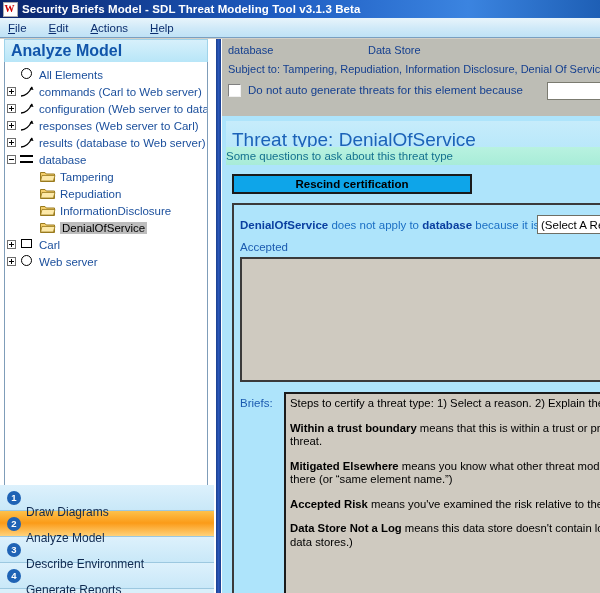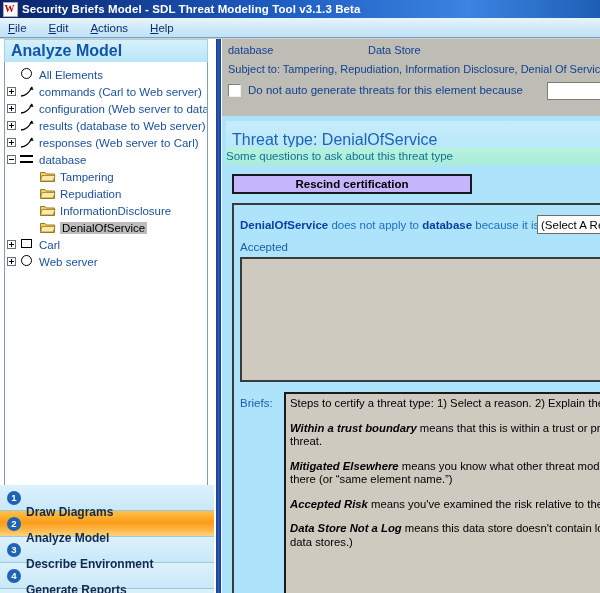--- a/index.html
+++ b/index.html
@@ -145,21 +145,21 @@
   }
   .navitem.active{
     background:linear-gradient(to bottom,#fdc14b 0%,#fb9b18 48%,#ffd27a 100%);
   }
   .navnum{
     width:14px;height:14px;border-radius:50%;
     background:#1f63b5;color:#fff;font-size:9.5px;font-weight:bold;
     display:flex;align-items:center;justify-content:center;
     margin-right:5px;flex:0 0 auto;
   }
-  .navlbl{color:#102a50;font-size:12px;font-weight:bold;white-space:nowrap;margin-top:28px;}
+  .navlbl{color:#102a50;font-size:12px;font-weight:normal;white-space:nowrap;margin-top:28px;}
 
   
   .splitter{
     position:absolute;left:214px;top:39px;width:8px;height:554px;
     background:#ffffff;
   }
   .splitter .bar{
     position:absolute;left:2px;top:0;width:5px;height:100%;
     background:linear-gradient(to right,#1a3f8f,#2a56b8,#1a3f8f);
   }
@@ -185,32 +185,32 @@
   }
   .sb-chklbl{position:absolute;left:26px;top:45px;font-size:11.5px;color:#143f8f;white-space:nowrap;}
   .sb-input{
     position:absolute;left:325px;top:43px;width:120px;height:18px;background:#fff;
     border:1px solid #7b7b70;box-sizing:border-box;
   }
 
   .ttitle{
     position:absolute;left:4px;top:82px;width:374px;height:38px;
     background:linear-gradient(to bottom,#c6ecfb 0%,#b4e6fa 100%);
-    color:#1b62b8;font-size:16px;display:flex;align-items:center;
+    color:#1b62b8;font-size:19px;display:flex;align-items:center;
     padding-left:6px;box-sizing:border-box;
   }
   .tsub{
     position:absolute;left:4px;top:108px;width:374px;height:18px;
     background:linear-gradient(to bottom,#b8f2e0 0%,#a8ecd8 100%);
     color:#14718f;font-size:11.5px;display:flex;align-items:center;
     box-sizing:border-box;
   }
   .rescind{
     position:absolute;left:10px;top:135px;width:240px;height:20px;
-    background:#c4b5fd;border:2px solid #1a1a1a;box-sizing:border-box;
+    background:#0ea5e9;border:2px solid #1a1a1a;box-sizing:border-box;
     display:flex;align-items:center;justify-content:center;
     font-size:11.5px;color:#000;font-weight:bold;cursor:default;
   }
 
   .card{
     position:absolute;left:10px;top:164px;width:380px;height:420px;
     background:#aee4fb;border-left:2px solid #3a3a3a;border-top:2px solid #3a3a3a;
     box-sizing:border-box;
   }
 
@@ -229,21 +229,21 @@
     background:#cfcac0;border:2px solid #3a3a3a;box-sizing:border-box;
   }
 
   .advicelbl{position:absolute;left:18px;top:358px;font-size:11.5px;color:#1b5bb0;}
   .advicebox{
     position:absolute;left:62px;top:353px;width:330px;height:238px;
     background:#cfcac0;border:2px solid #1a1a1a;box-sizing:border-box;
     padding:3px 4px;overflow:hidden;
   }
   .advicebox p{margin:0 0 11px 0;font-size:11.3px;color:#000;line-height:13.5px;white-space:nowrap;}
-  .advicebox b{font-weight:bold;font-style:italic;}
+  .advicebox b{font-weight:bold;}
 
   
   .accent{
     position:absolute;left:0;top:77px;width:4px;height:477px;background:#aee4fb;
   }
 </style>
 </head>
 <body>
 
 <div id="app">
@@ -292,31 +292,31 @@
             <span class="tlabel">configuration (Web server to datab.</span>
           </div>
           <div class="trow">
             <div class="exp plus"></div>
             <div class="ico flow">
               <svg width="15" height="13" viewBox="0 0 15 13">
                 <path d="M1 11 C5 11, 9 8, 12 2" stroke="#000" stroke-width="1.3" fill="none"></path>
                 <path d="M12 1.5 L13.5 5 L9.5 4.2 Z" fill="#000"></path>
               </svg>
             </div>
-            <span class="tlabel">results (database to Web server)</span>
+            <span class="tlabel">responses (Web server to Carl)</span>
           </div>
           <div class="trow">
             <div class="exp plus"></div>
             <div class="ico flow">
               <svg width="15" height="13" viewBox="0 0 15 13">
                 <path d="M1 11 C5 11, 9 8, 12 2" stroke="#000" stroke-width="1.3" fill="none"></path>
                 <path d="M12 1.5 L13.5 5 L9.5 4.2 Z" fill="#000"></path>
               </svg>
             </div>
-            <span class="tlabel">responses (Web server to Carl)</span>
+            <span class="tlabel">results (database to Web server)</span>
           </div>
           <div class="trow">
             <div class="exp minus"></div>
             <div class="ico store"></div>
             <span class="tlabel">database</span>
           </div>
           <div class="trow indent1">
             <div class="exp none"></div>
             <div class="ico folder">
               <svg width="16" height="13" viewBox="0 0 16 13">

